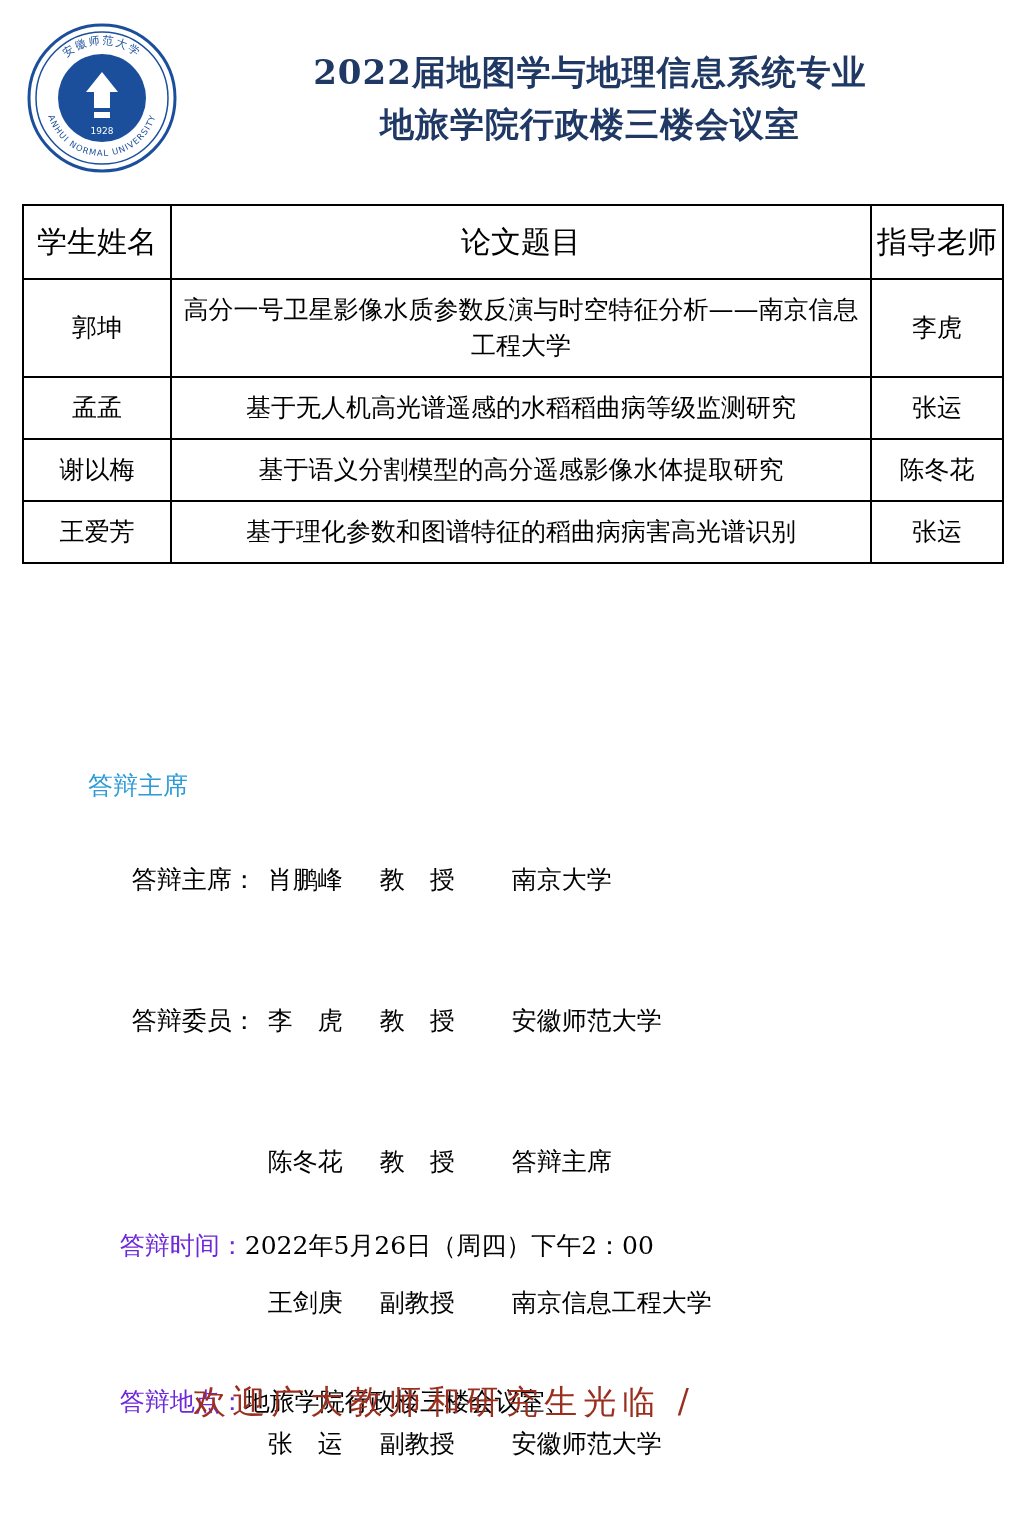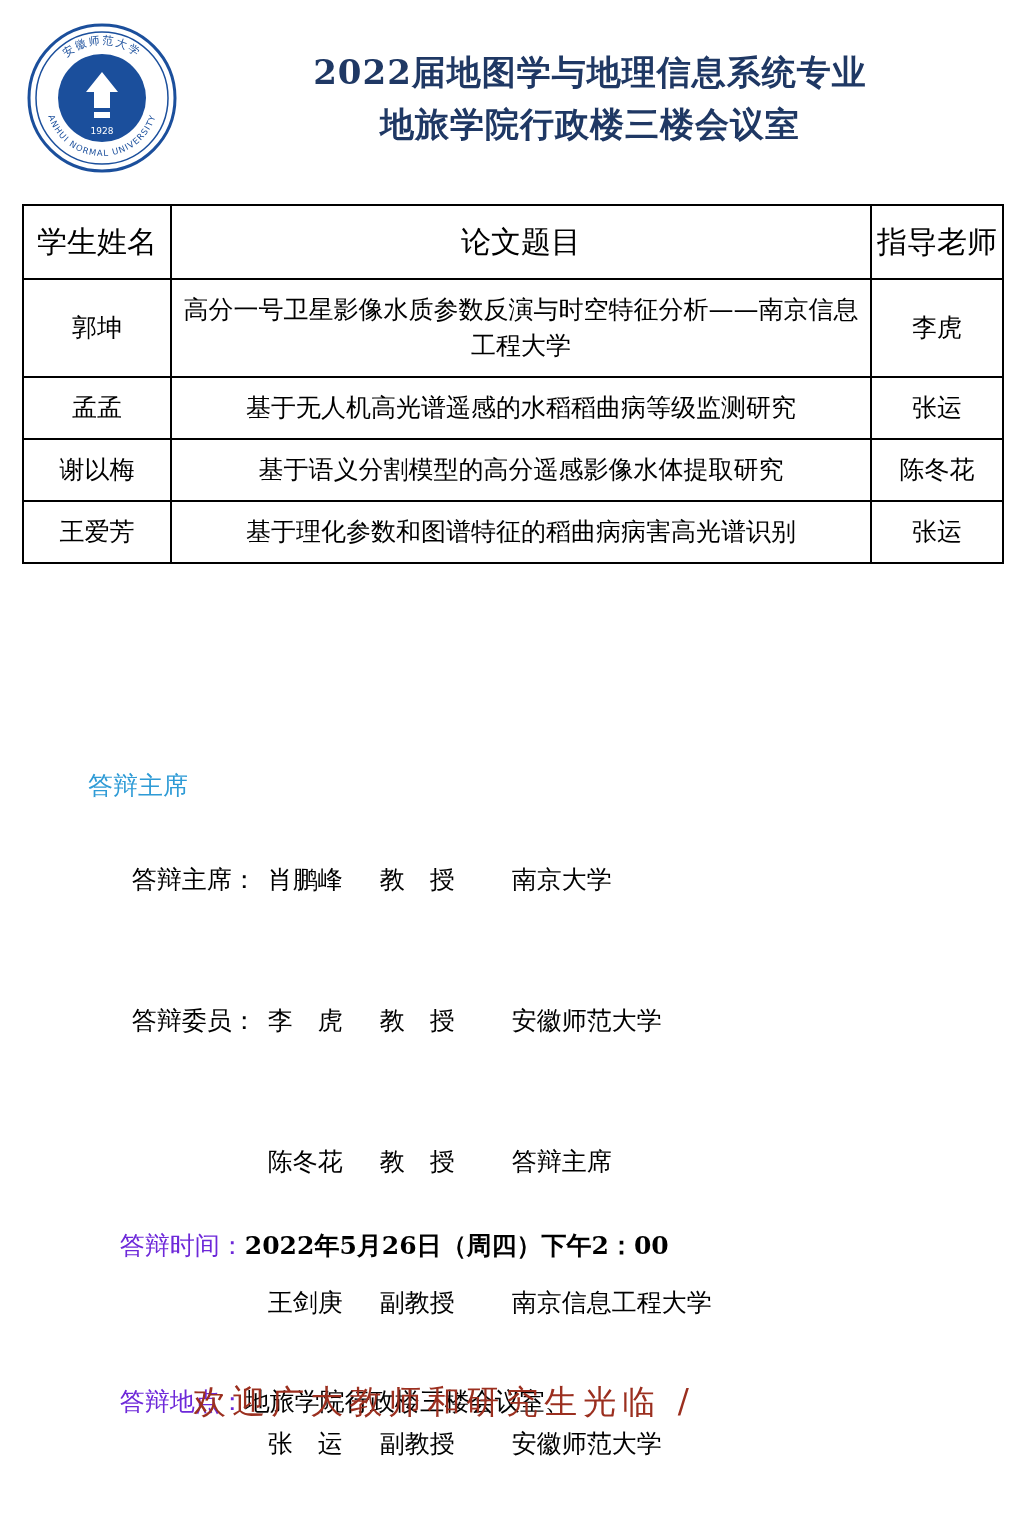--- a/index.html
+++ b/index.html
@@ -111,21 +111,21 @@
     width: 880px;
     font-family: "DejaVu Sans", "Liberation Sans", sans-serif;
     font-size: 25px;
     line-height: 52px;
   }
   .drow { white-space: pre; }
   .dlabel { color: #6d28d9; }
   .dval {
     color: #000000;
     font-family: "DejaVu Serif", "Liberation Serif", serif;
-    font-weight: bold;
+    font-weight: normal;
   }
   .dval.plain {
     font-family: "DejaVu Sans", "Liberation Sans", sans-serif;
     font-weight: normal;
   }
   .drow.sub { margin-left: 148px; }
 
   
   .footer {
     position: absolute;

